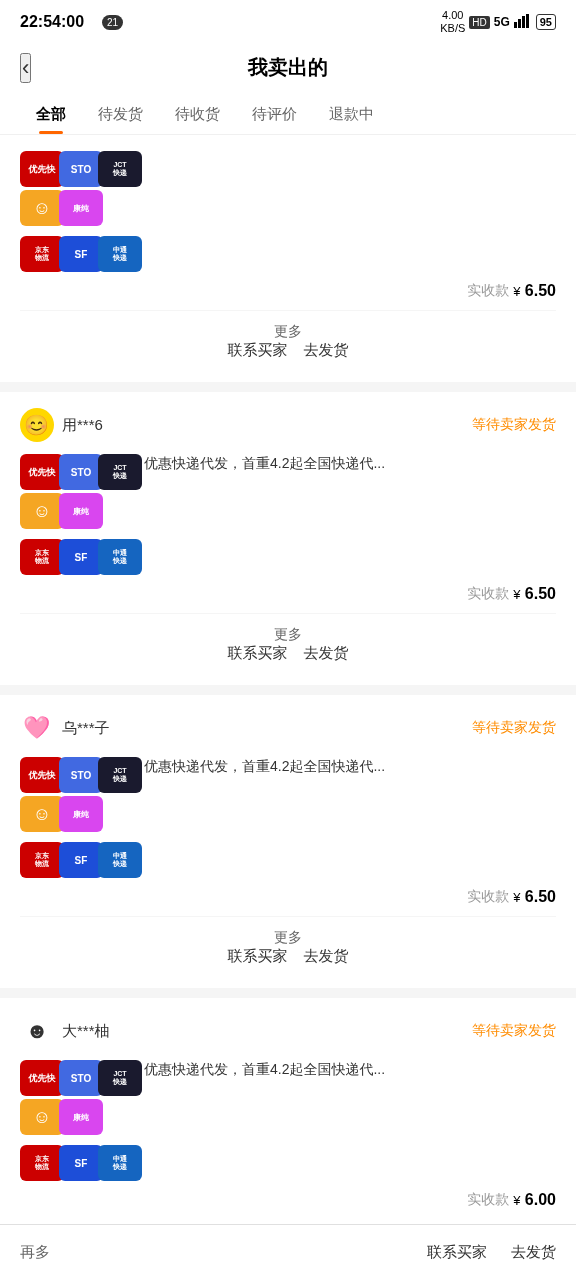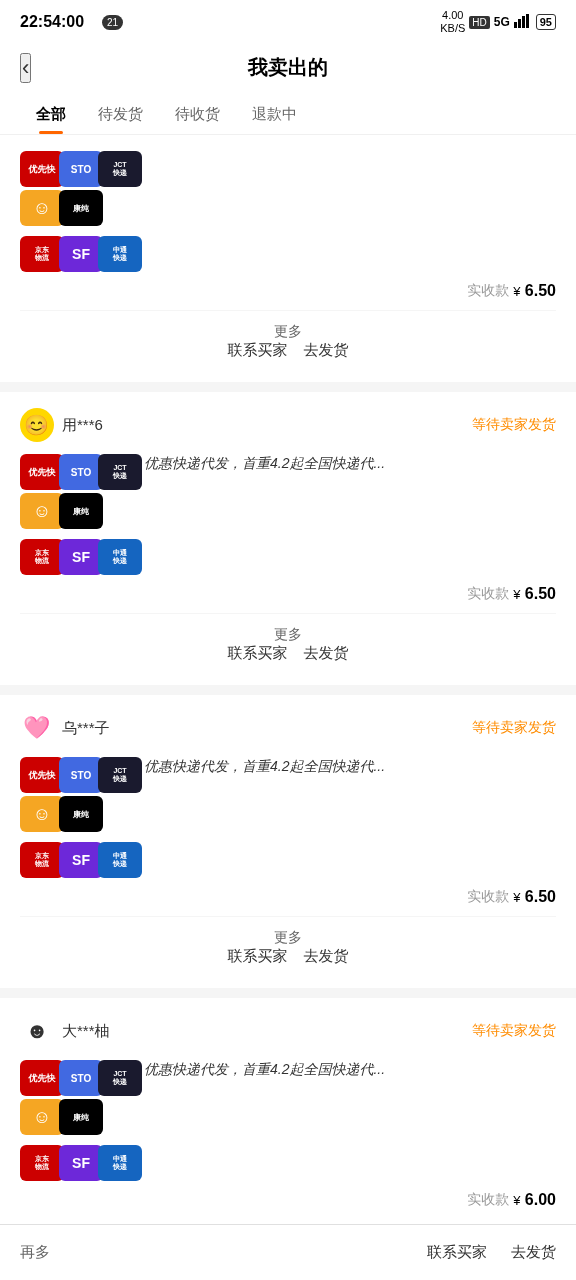--- a/index.html
+++ b/index.html
@@ -160,30 +160,29 @@
       justify-content: center;
       font-size: 11px;
       font-weight: 700;
       color: #fff;
       overflow: hidden;
     }
     .icon-ytk { background: #cc0000; font-size: 9px; }
     .icon-sto { background: #4169e1; font-size: 10px; }
     .icon-jct { background: #1a1a2e; font-size: 8px; }
     .icon-smile { background: #f5a623; font-size: 18px; }
-    .icon-tnt { background: #000000; font-size: 9px; }
+    .icon-tnt { background: #d946ef; font-size: 9px; }
     .icon-jdl { background: #cc0000; font-size: 8px; }
-    .icon-sf { background: #6d28d9; font-size: 14px; }
+    .icon-sf { background: #1d4ed8; font-size: 10px; }
     .icon-zt { background: #1565c0; font-size: 9px; }
     .product-title {
       font-size: 14px;
       color: #333;
       line-height: 1.4;
       flex: 1;
-      font-style: italic;
     }
     .price-row {
       display: flex;
       justify-content: flex-end;
       align-items: center;
       margin-bottom: 10px;
     }
     .price-label {
       font-size: 14px;
       color: #999;
@@ -291,20 +290,21 @@
 
 <div class="header">
   <button class="back-btn">‹</button>
   <span class="header-title">我卖出的</span>
 </div>
 
 <div class="tabs">
   <div class="tab active">全部</div>
   <div class="tab">待发货</div>
   <div class="tab">待收货</div>
+  <div class="tab">待评价</div>
   <div class="tab">退款中</div>
 </div>
 
 <div class="order-card">
   <div class="product-row">
     <div class="product-icons">
       <div class="icon-box icon-ytk">优先快</div>
       <div class="icon-box icon-sto">STO</div>
       <div class="icon-box icon-jct" style="font-size:7px;text-align:center;line-height:1.2;">JCT<br>快递</div>
       <div class="icon-box icon-smile">☺</div>

